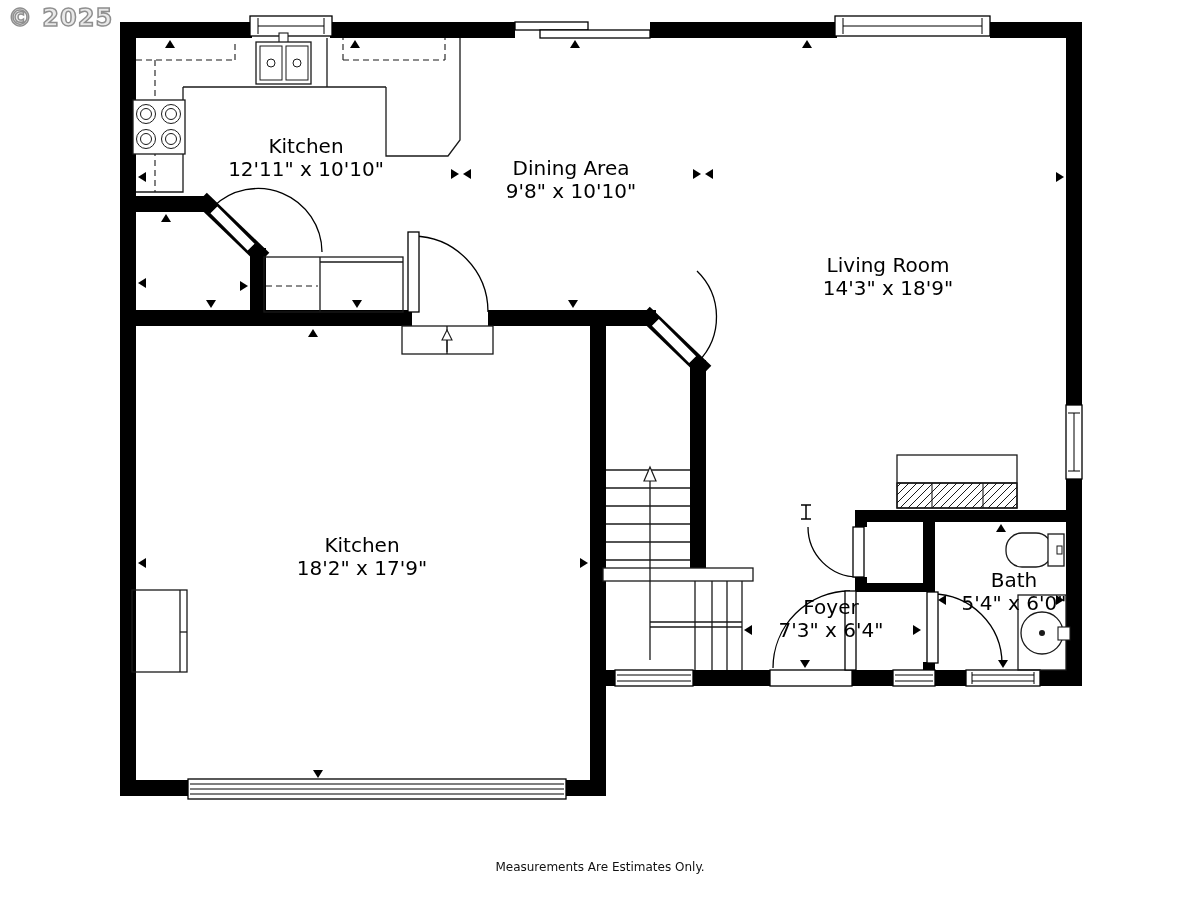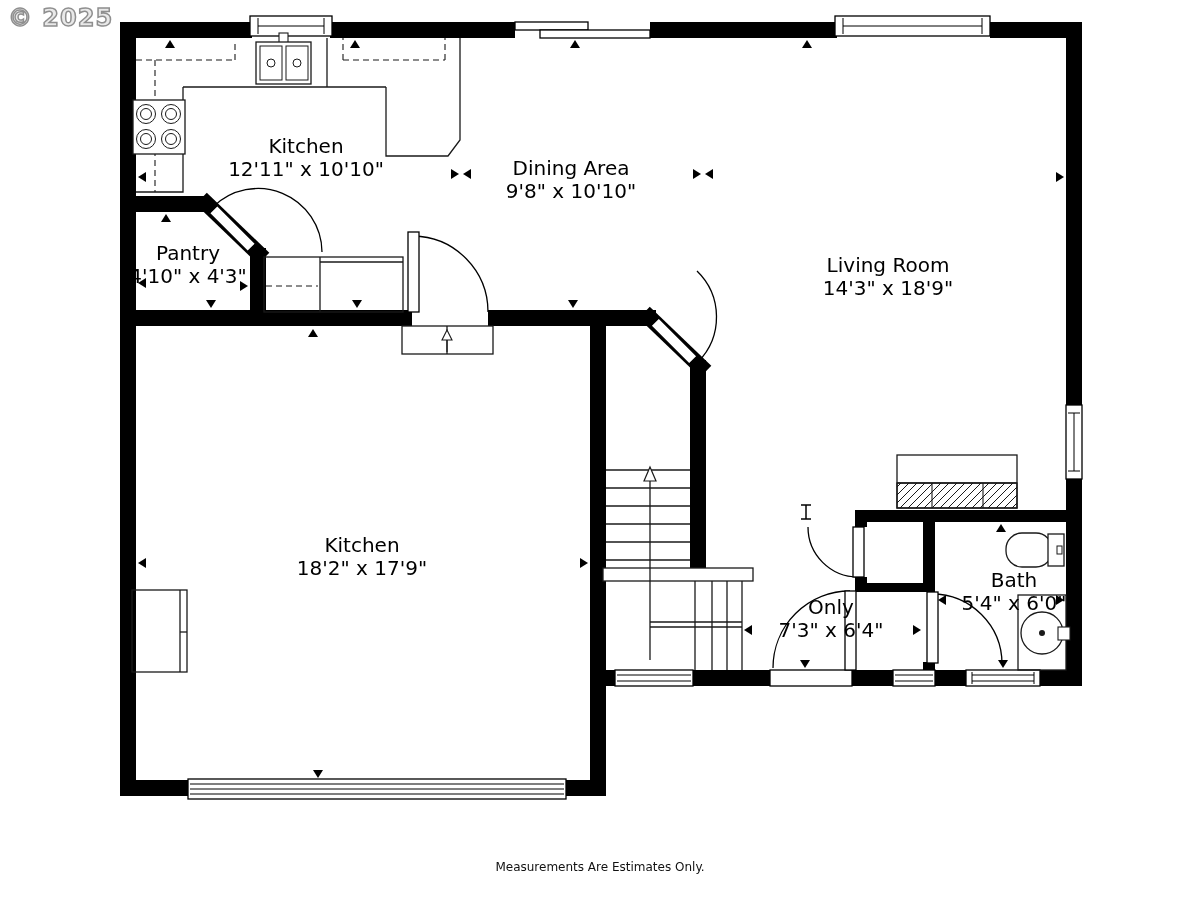--- a/index.html
+++ b/index.html
@@ -303,30 +303,26 @@
     <span>12'11" x 10'10"</span>
   </div>
   <div class="room-label" style="left:571px;top:157px">
     <span>Dining Area</span>
     <span>9'8" x 10'10"</span>
   </div>
   <div class="room-label" style="left:888px;top:254px">
     <span>Living Room</span>
     <span>14'3" x 18'9"</span>
   </div>
-  <div class="room-label" style="left:188px;top:242px">
-    <span>Pantry</span>
-    <span>4'10" x 4'3"</span>
-  </div>
   <div class="room-label" style="left:362px;top:534px">
     <span>Kitchen</span>
     <span>18'2" x 17'9"</span>
   </div>
   <div class="room-label" style="left:831px;top:596px">
-    <span>Only</span>
+    <span>Foyer</span>
     <span>7'3" x 6'4"</span>
   </div>
   <div class="room-label" style="left:1014px;top:569px">
     <span>Bath</span>
     <span>5'4" x 6'0"</span>
   </div>
 
   <div class="footer-note">Measurements Are Estimates Only.</div>
 </div>
 

